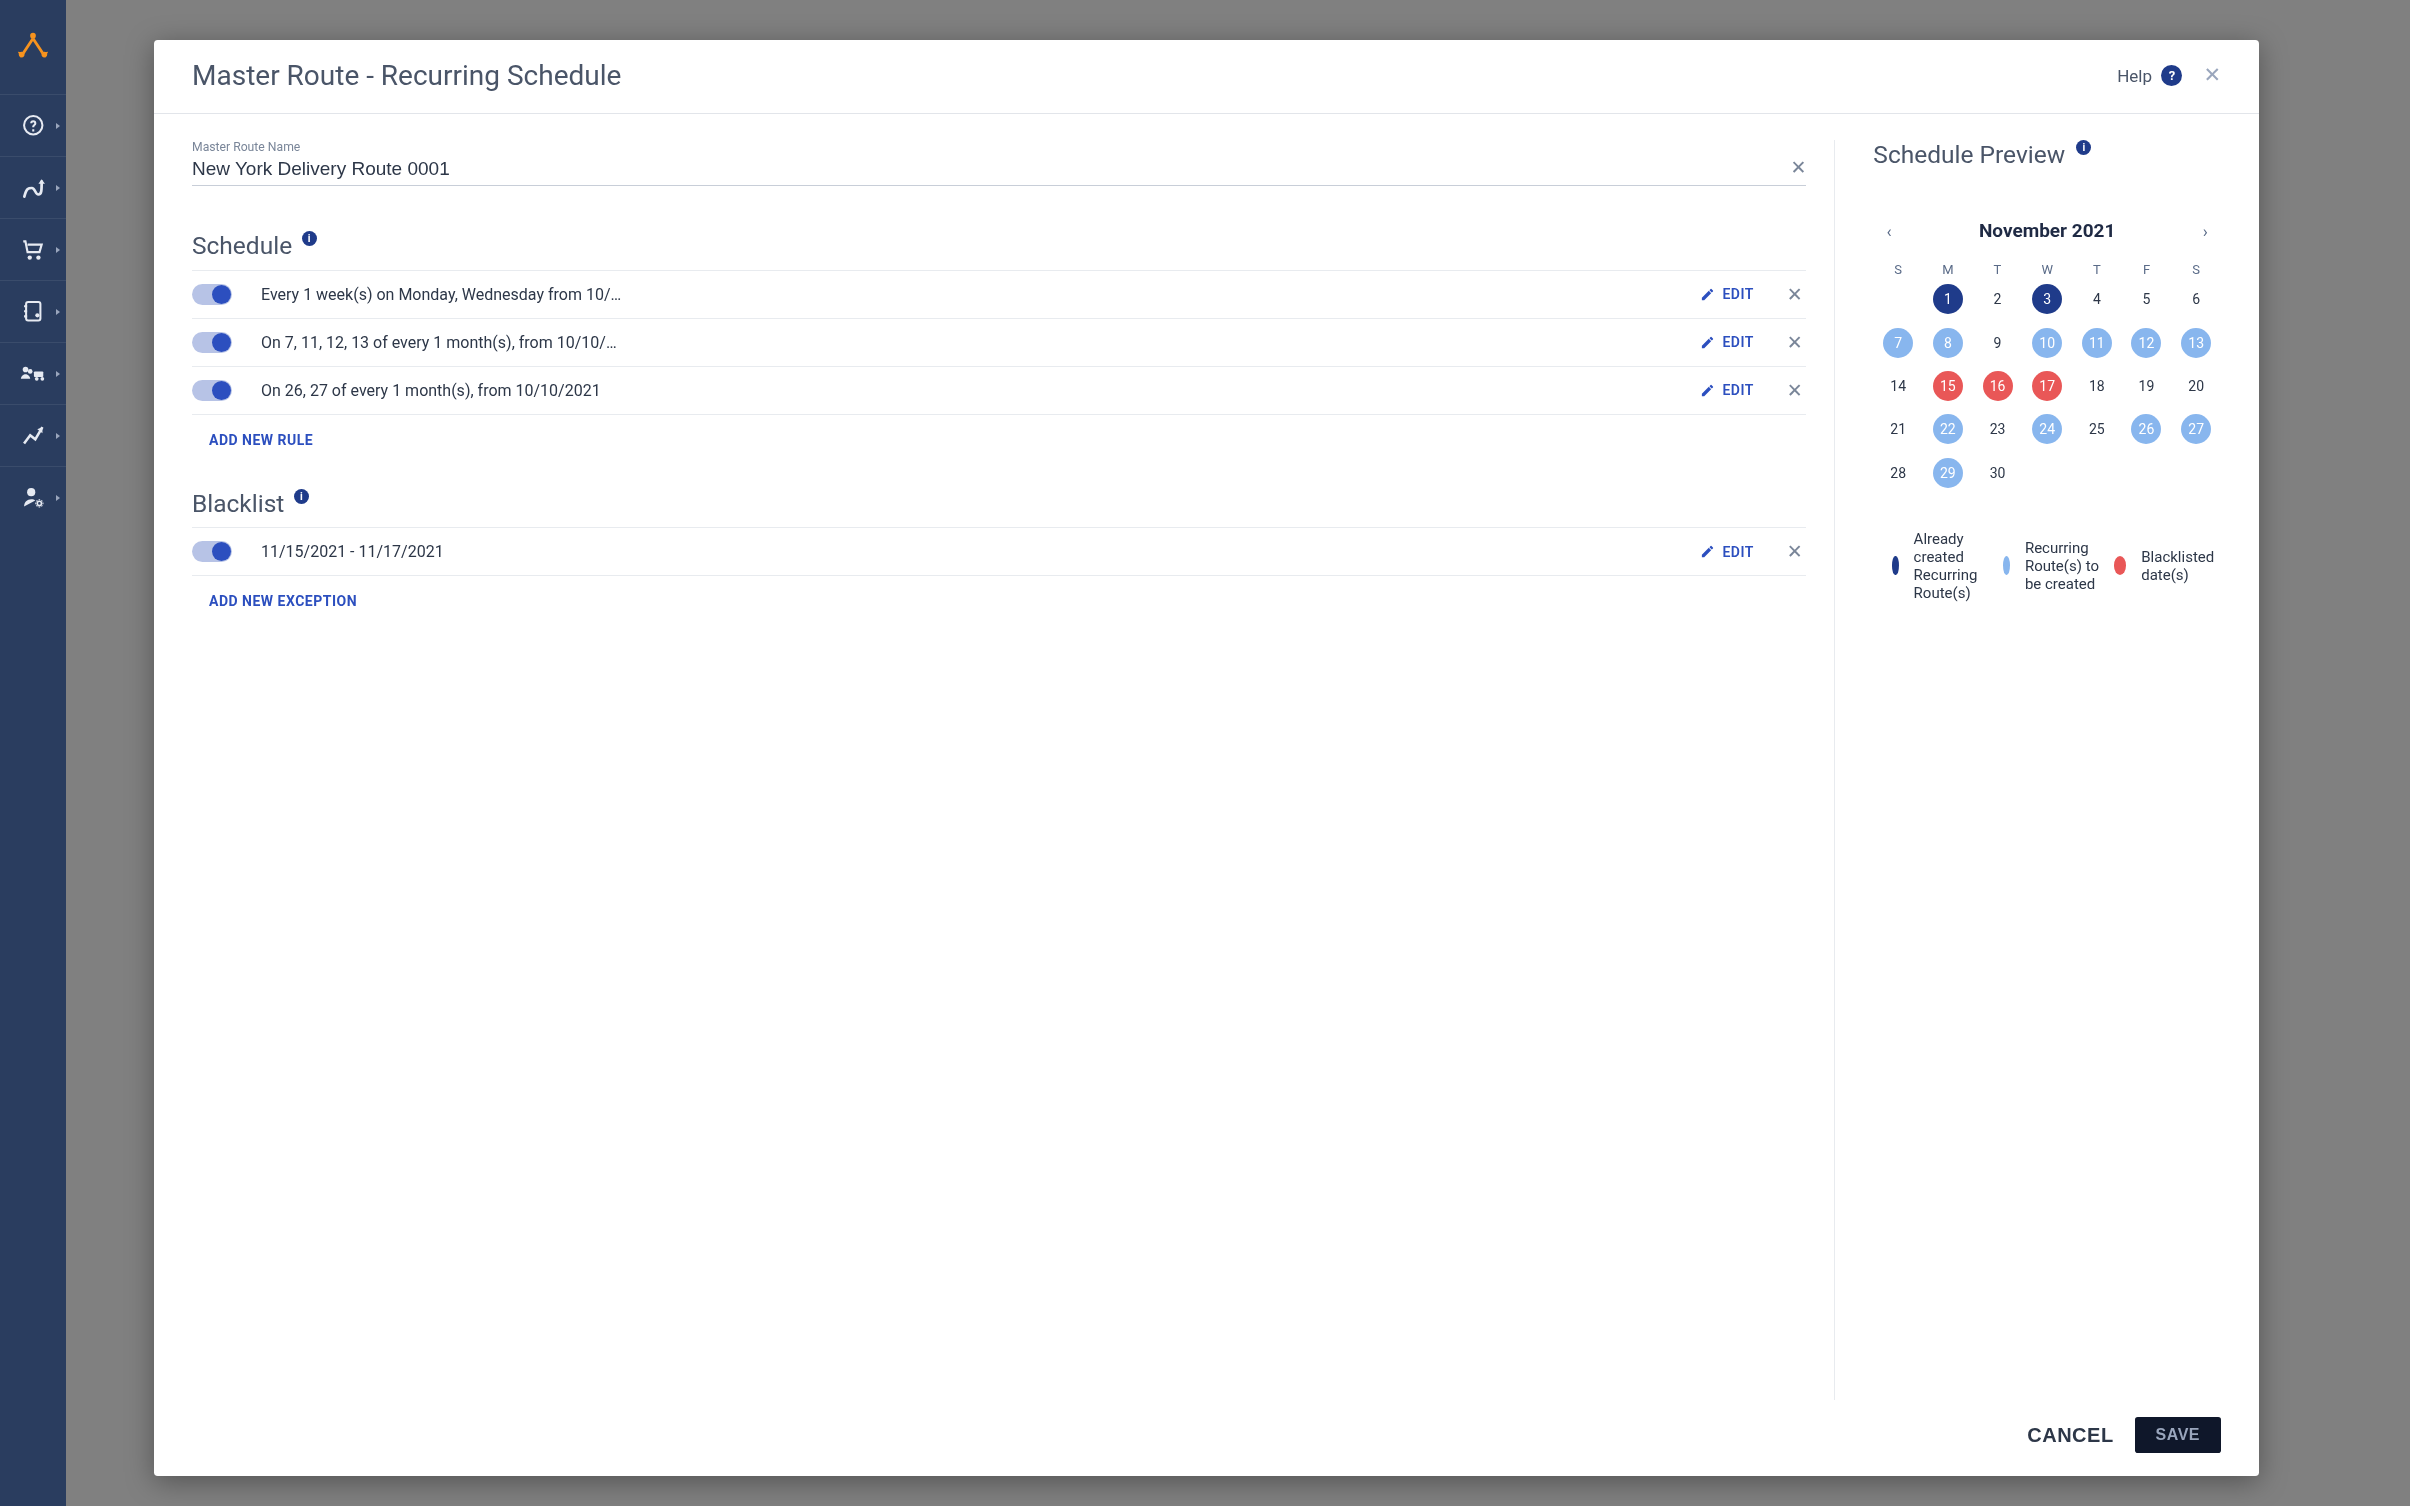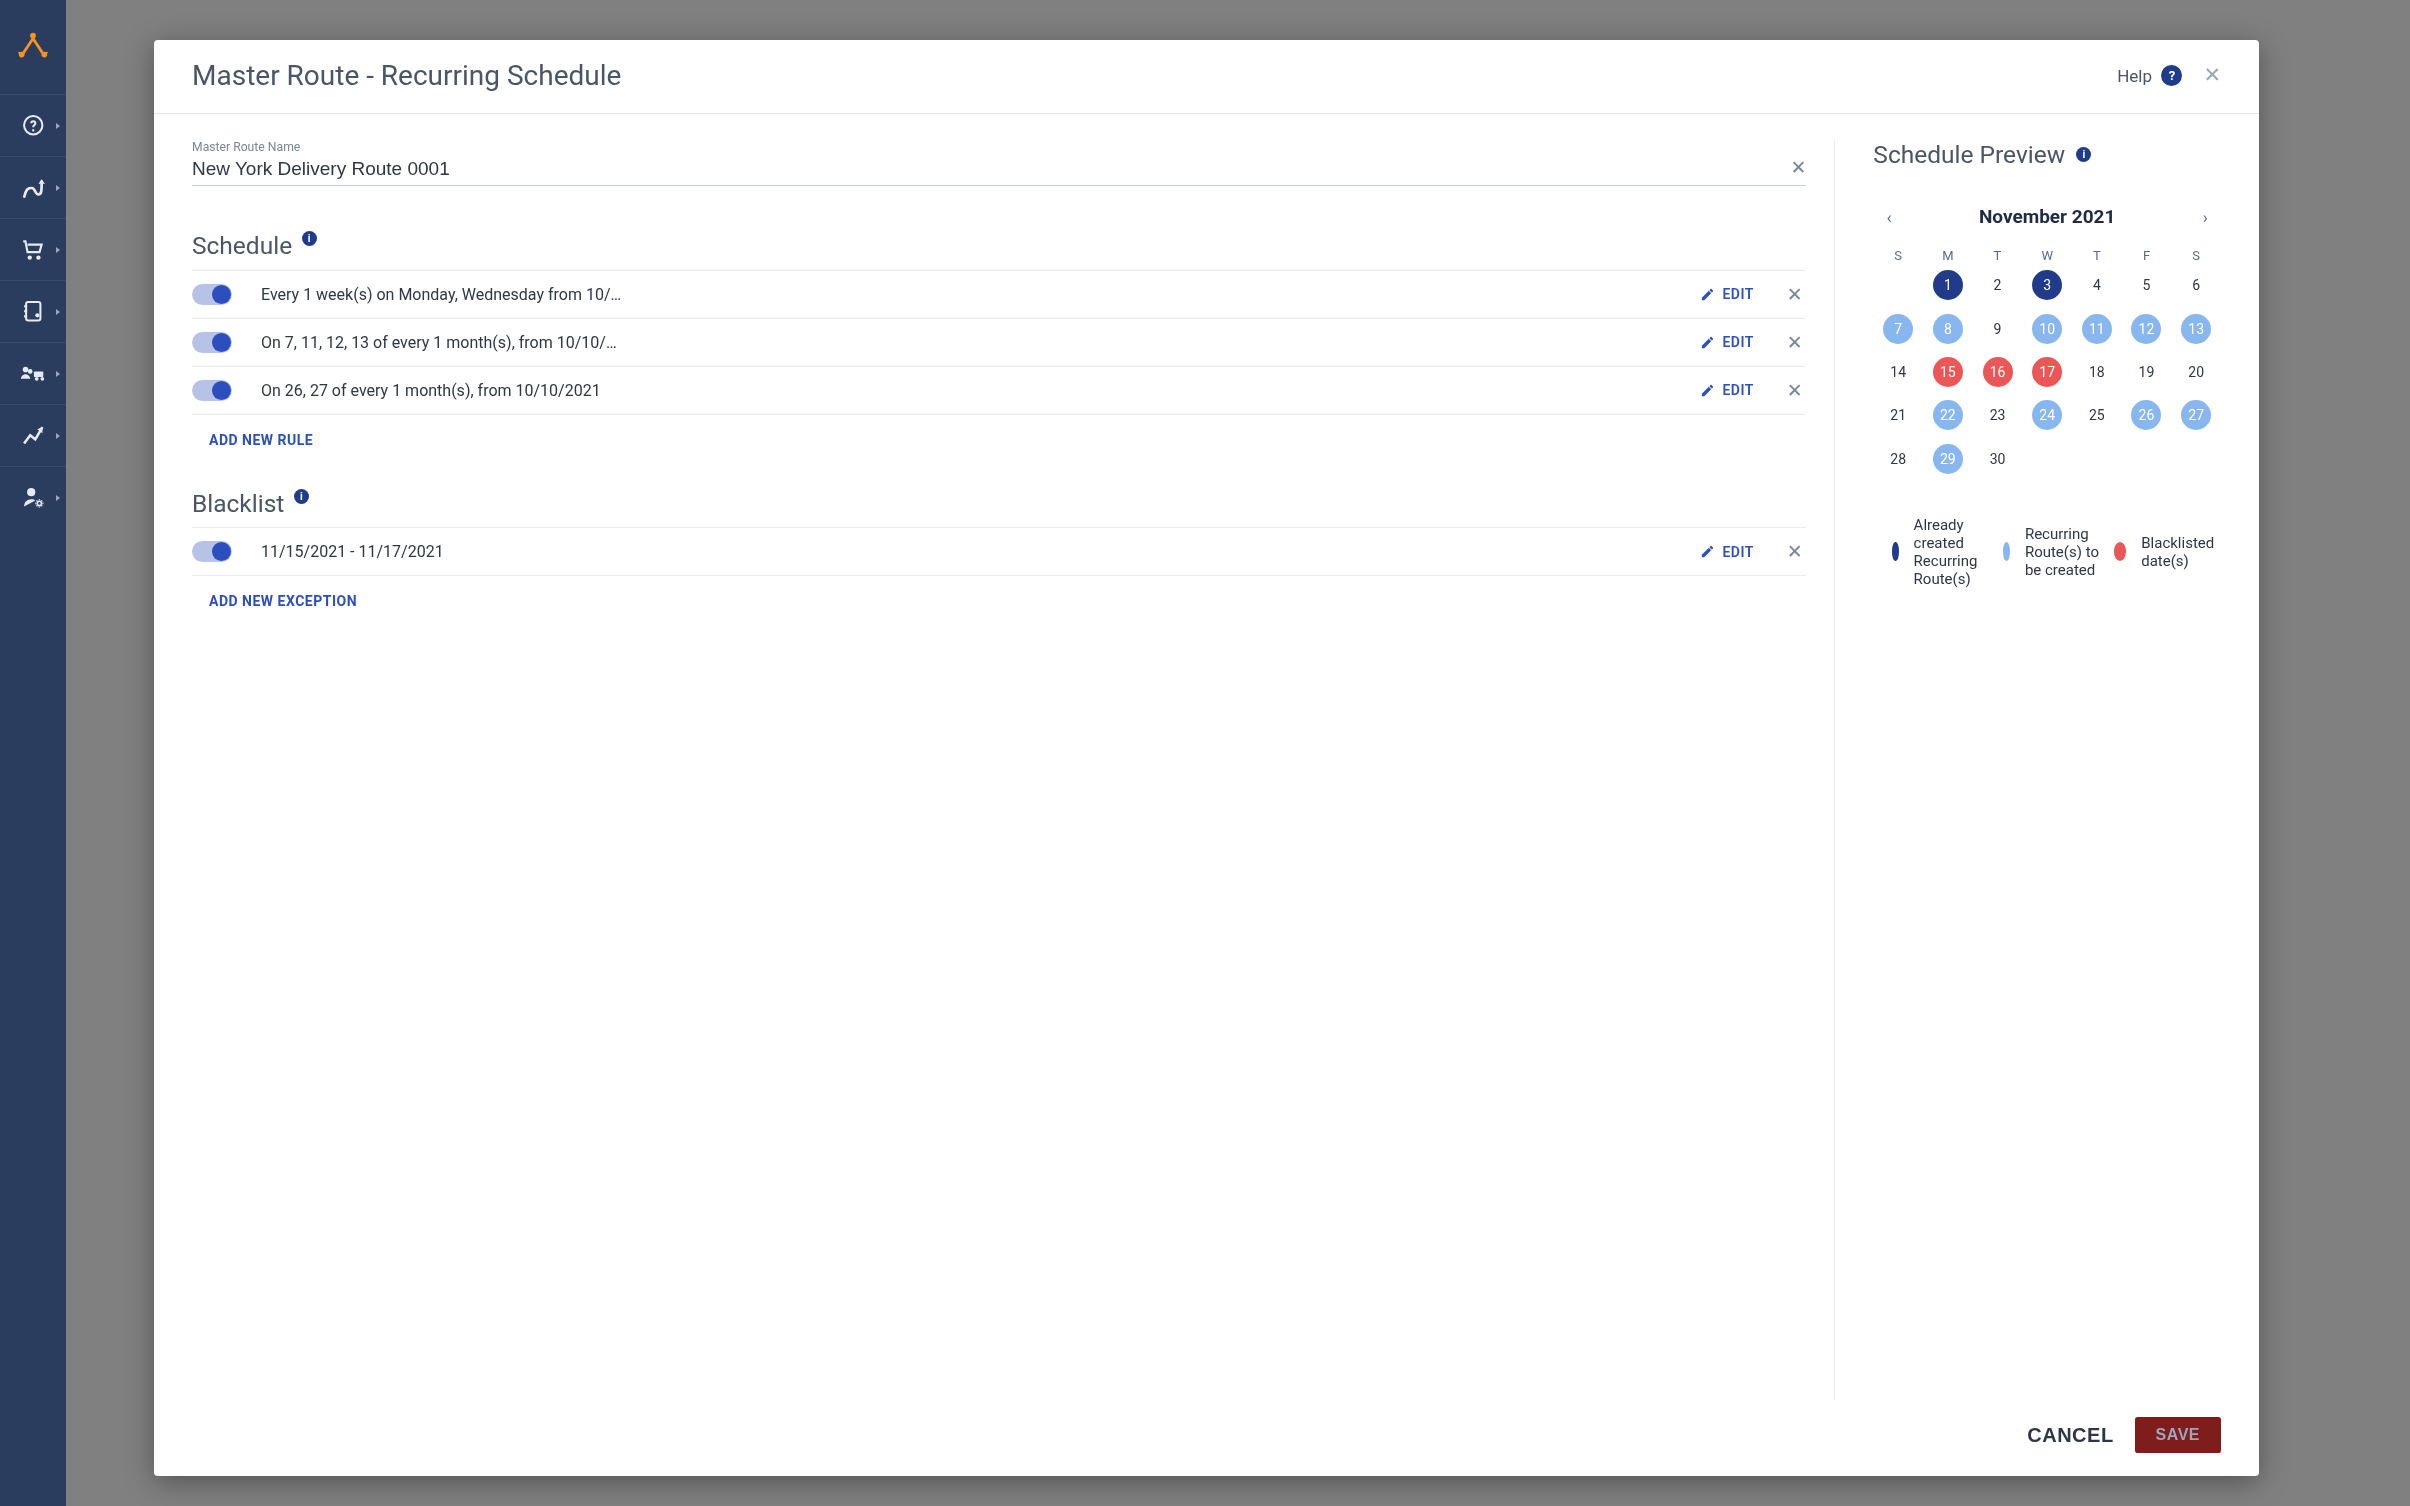--- a/index.html
+++ b/index.html
@@ -74,21 +74,21 @@
   }
   .toggle .knob { position:absolute; right:0.9px; top:0.9px; width:19px; height:19px; border-radius:50%; background:#2c4fbf; }
   .rule-text { flex:1 1 auto; color:#2d3748; font-size:16px; white-space:nowrap; overflow:hidden; text-overflow:ellipsis; }
   .edit-btn { color:#2c4fbf; font-weight:600; font-size:14px; letter-spacing:0.5px; display:flex; align-items:center; gap:7.5px; cursor:pointer;}
   .edit-btn .pencil { width:15px;height:15px; }
   .edit-btn .pencil svg{fill:#2c4fbf;}
   .row-delete { color:#7a8699; font-size:19px; cursor:pointer; font-weight:300; line-height:1; padding:0 3.8px;}
   .add-link { color:#2c4fbf; font-weight:700; font-size:14px; letter-spacing:0.5px; margin:17px 0 41px 17px; display:inline-block; cursor:pointer;}
 
   
-  .preview-title { font-size:24.5px; font-weight:400; color:#4a5568; display:flex; align-items:center; gap:11.3px; margin-bottom:34px;}
+  .preview-title { font-size:24.5px; font-weight:400; color:#4a5568; display:flex; align-items:flex-start; gap:11.3px; margin-bottom:48px;}
   .cal-header { display:flex; align-items:center; justify-content:space-between; margin-bottom:17px; padding:0 5.6px;}
   .cal-nav { color:#5a6b88; font-size:17px; cursor:pointer; padding:3.8px 7.5px;}
   .cal-month { font-size:19px; font-weight:700; color:#1f2a44; }
   .cal-grid { display:grid; grid-template-columns: repeat(7, 1fr); row-gap:9.4px; }
   .dow { text-align:center; color:#5a6b88; font-size:13px; margin-bottom:5.6px; }
   .day { height:34px; display:flex; align-items:center; justify-content:center; }
   .day span {
     width:30px;height:30px;border-radius:50%;display:flex;align-items:center;justify-content:center;
     font-size:14px;color:#2d3748;
   }
@@ -100,21 +100,21 @@
   .legend-row { display:flex; align-items:center; gap:15px; color:#2d3748; font-size:15px;}
   .swatch { width:19px;height:19px;border-radius:50%;}
   .sw-created{background:#1f3b8a;} .sw-tobe{background:#88b6ee;} .sw-black{background:#e95757;}
 
   
   .modal-footer {
     padding: 17px 38px 22.6px; display:flex; justify-content:flex-end; gap:21px; align-items:center;
     border-top: 0;
   }
   .btn-cancel { font-size:20px; font-weight:700; color:#2d3748; letter-spacing:0.5px; cursor:pointer; background:none;border:none;}
-  .btn-save { font-size:16px; font-weight:700; color:#9aa6bd; background:#7f1d1d; border:none; padding:9.4px 21px; border-radius:2.8px; letter-spacing:0.5px; cursor:not-allowed;}
+  .btn-save { font-size:16px; font-weight:700; color:#9aa6bd; background:#0f172a; border:none; padding:9.4px 21px; border-radius:2.8px; letter-spacing:0.5px; cursor:not-allowed;}
 </style>
 </head>
 <body>
 
 <div class="sidebar">
   <div class="logo">
     <svg width="34" height="34" viewBox="0 0 36 36">
         <g fill="#f7931e">
           <circle cx="18" cy="6" r="3"></circle>
           <circle cx="6" cy="26" r="3"></circle>

